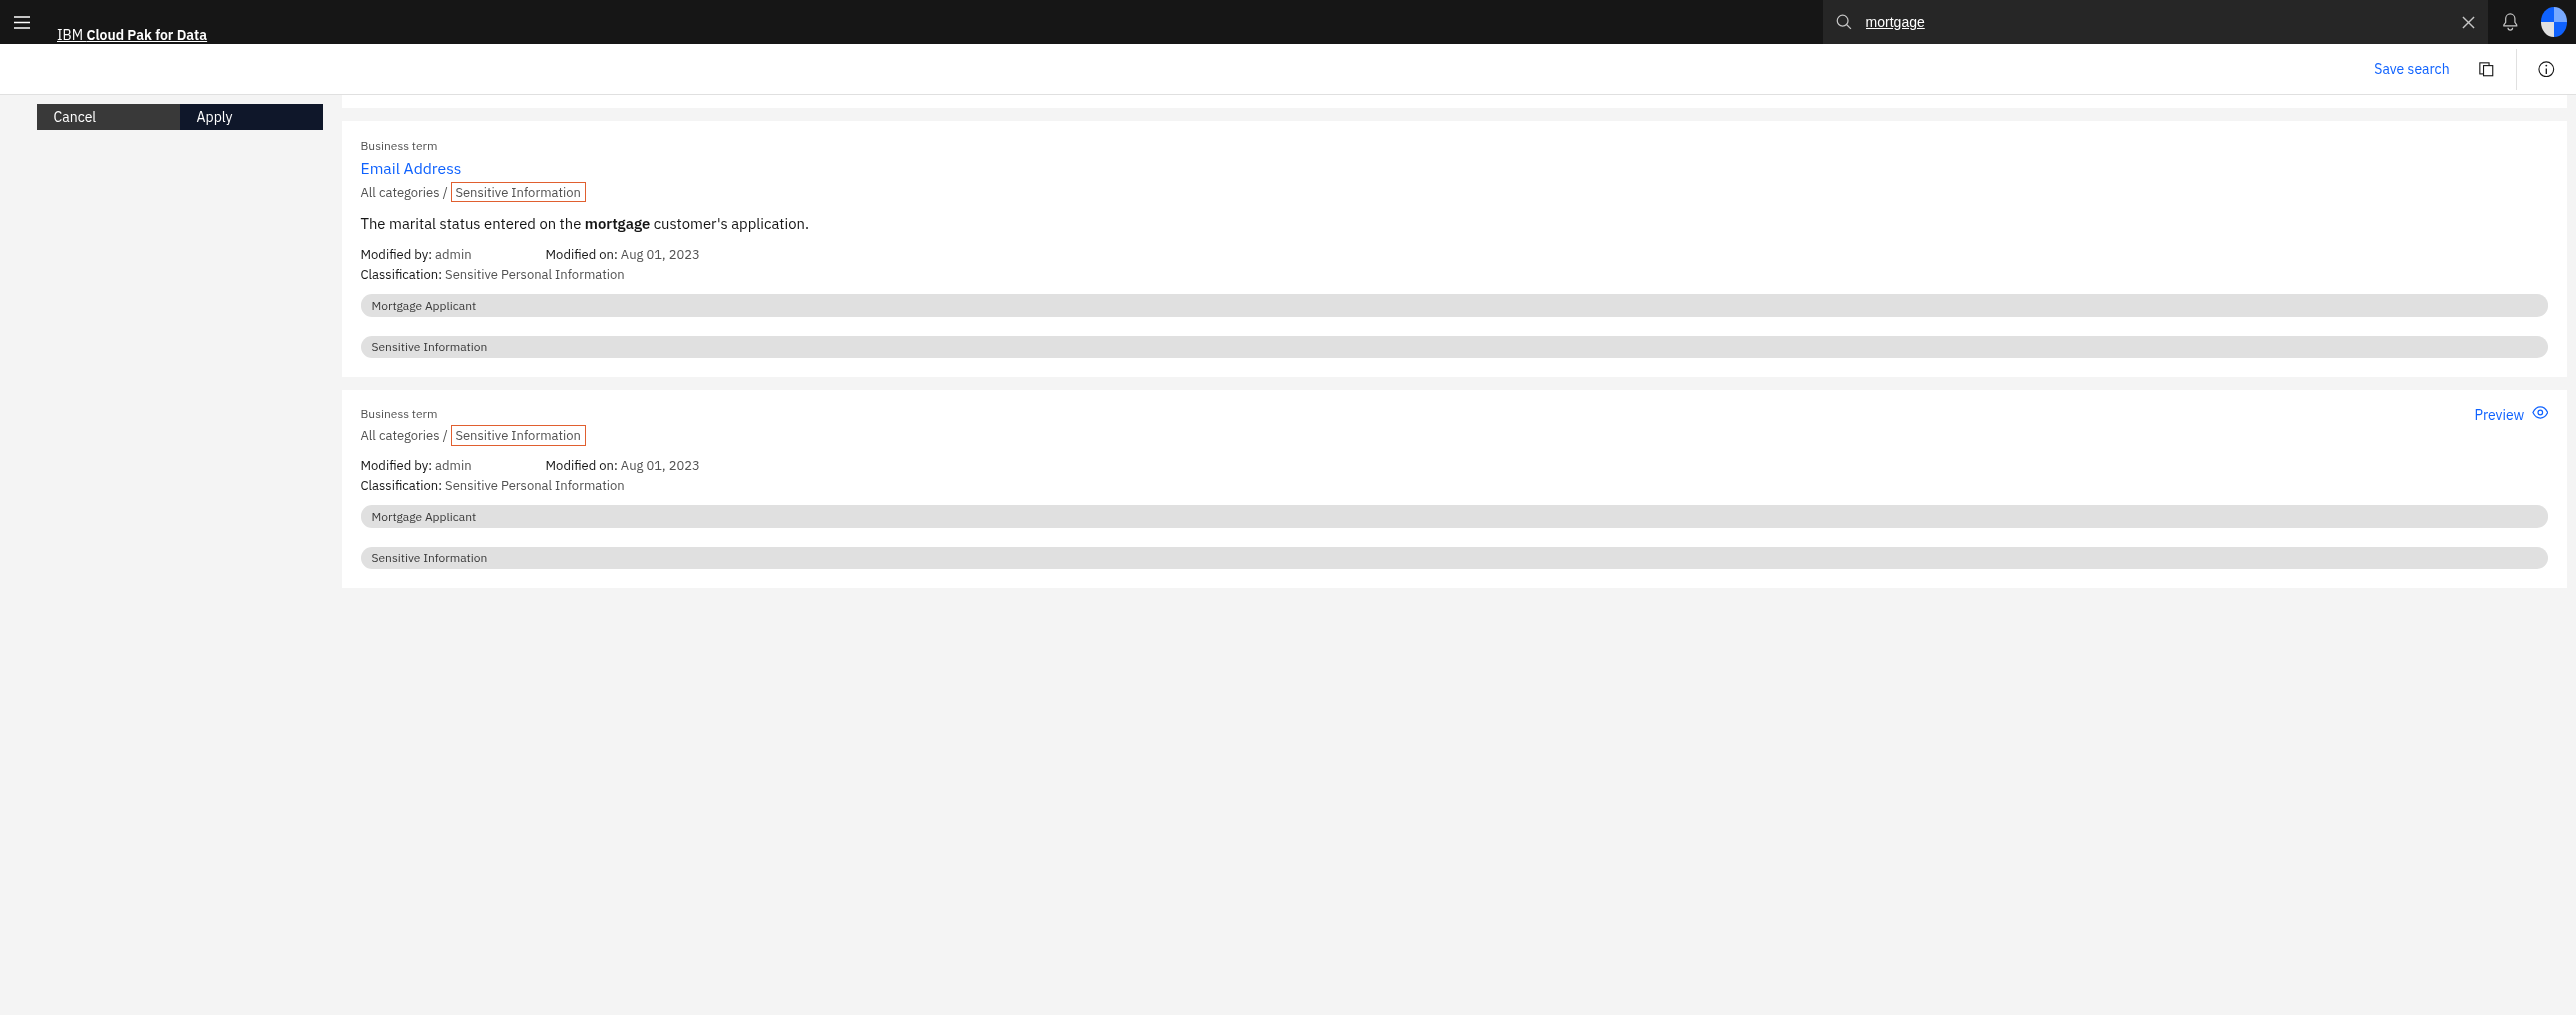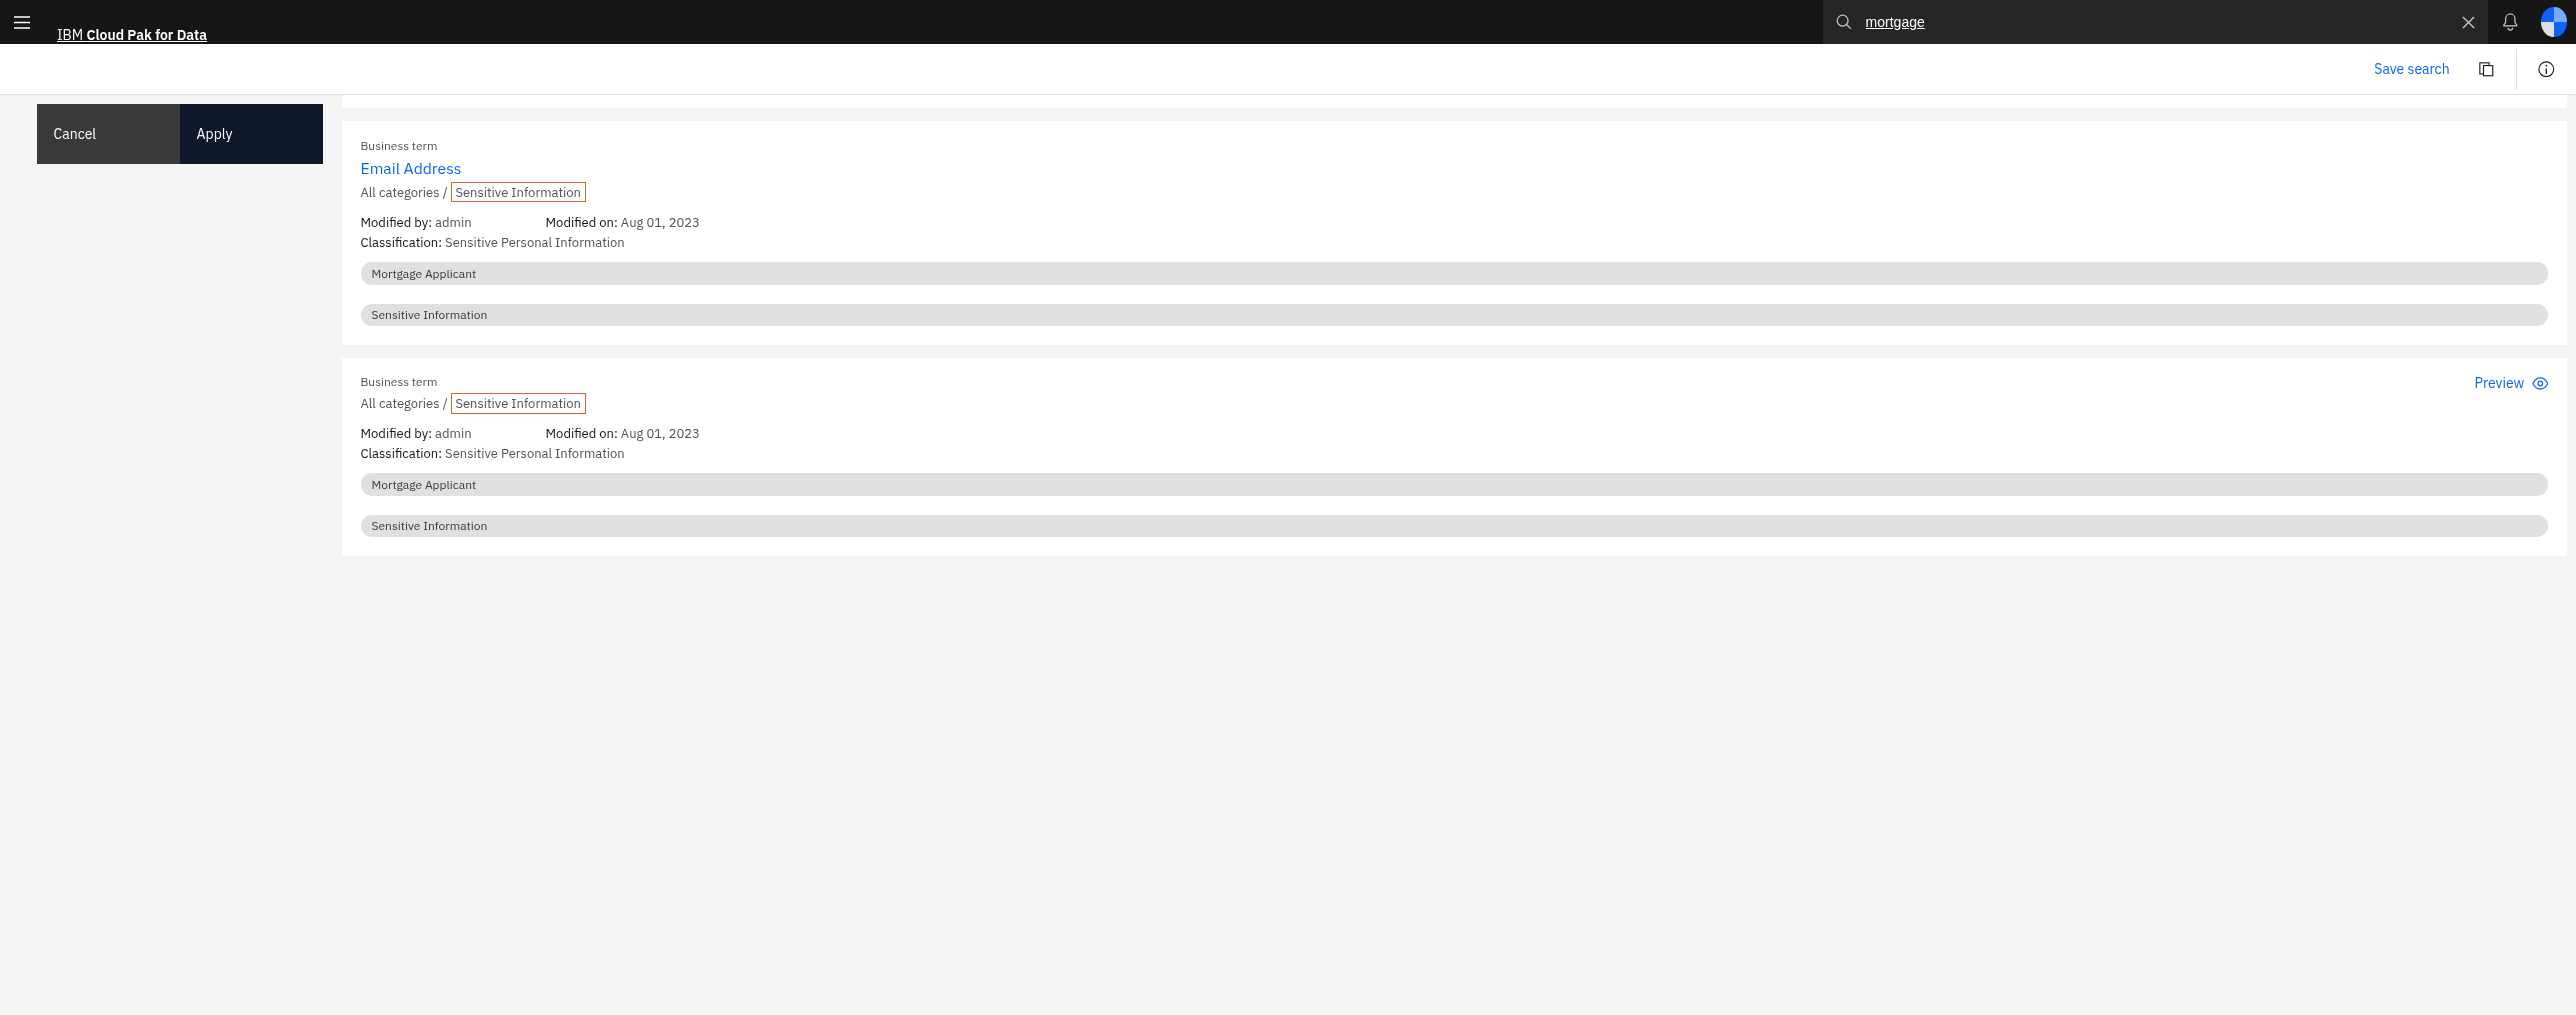--- a/index.html
+++ b/index.html
@@ -16,39 +16,39 @@
 .avatar-circle { width: 29.5px; height: 29.5px; border-radius: 50%; background: conic-gradient(#78a9ff 0 25%, #0f62fe 25% 50%, #e0e0e0 50% 75%, #0f62fe 75% 100%); margin: 0 9.2px; }
 
 .subbar { height: 51px; background: #fff; border-bottom: 0.9px solid #e0e0e0; display: flex; align-items: center; justify-content: flex-end; padding: 0 11px; gap: 11px; }
 .save-link { color: #0f62fe; font-size: 14px; cursor: pointer; padding: 0 7.4px; }
 .sub-icon { width: 37px; height: 37px; display: flex; align-items: center; justify-content: center; cursor: pointer; }
 .sub-divider { border-left: 0.9px solid #e0e0e0; height: 41px; }
 
 .main { display: flex; }
 .sidebar { width: 342px; padding: 9.2px 0 0 37px; }
 .btn-row { display: flex; width: 286px; }
-.btn { height: 60px; flex: 1; display: flex; align-items: center; padding: 0 16.6px; font-size: 14px; cursor: pointer; }
+.btn { height: 26px; flex: 1; display: flex; align-items: center; padding: 0 16.6px; font-size: 14px; cursor: pointer; }
 .btn-cancel { background: #393939; color: #fff; }
 .btn-apply { background: #0f172a; color: #fff; }
 
 .results { flex: 1; padding-right: 9.2px; }
 .ghost-card { background: #fff; height: 13px; margin-bottom: 13px; }
 .card { background: #fff; padding: 16.6px 18.5px 18.5px 18.5px; margin-bottom: 13px; position: relative; }
 .card-type { font-size: 12px; color: #525252; margin-bottom: 5.5px; }
 .card-title { color: #0f62fe; font-size: 15.7px; margin-bottom: 5.5px; cursor: pointer; }
 .breadcrumb { font-size: 13px; color: #525252; margin-bottom: 13px; }
 .breadcrumb-hl { border: 1.8px solid #e05f2f; padding: 0.9px 3.7px; }
 .card-desc { font-size: 14.8px; color: #161616; margin-bottom: 13px; }
 .card-desc b { font-weight: 600; }
 .meta-row { display: flex; gap: 74px; font-size: 13px; margin-bottom: 3.7px; }
 .meta-label { color: #161616; font-weight: 400; }
 .meta-val { color: #525252; }
 .tags { margin-top: 11px; display: flex; gap: 19px; flex-direction: column; }
 .tag { background: #e0e0e0; color: #393939; border-radius: 11px; padding: 3.7px 11px; font-size: 12px; }
-.preview { position: absolute; top: 16.6px; right: 18.5px; color: #0f62fe; display: flex; align-items: center; gap: 7.4px; font-size: 14px; cursor: pointer; }
+.preview { position: absolute; top: 16.6px; right: 18.5px; color: #0f62fe; display: flex; align-items: flex-start; gap: 7.4px; font-size: 14px; cursor: pointer; }
 
 svg { display: block; }
 </style>
 </head>
 <body>
 
 <div class="topbar">
   <div class="hamburger">
     <svg width="16.6" height="13" viewBox="0 0 18 14">
         <path stroke="#fff" stroke-width="1.5" d="M0 1h18M0 7h18M0 13h18"></path>
@@ -106,20 +106,23 @@
 
   <div class="results">
     <div class="ghost-card"></div>
 
     <div class="card">
       <div class="card-type">Business term</div>
       <div class="card-title">Email Address</div>
       <div class="breadcrumb">
         <span>All categories / </span><span class="breadcrumb-hl">Sensitive Information</span>
       </div>
+      <div class="card-desc">
+        <span>The marital status entered on the </span><b>mortgage</b><span> customer's application.</span>
+      </div>
       <div class="meta-row">
         <div><span class="meta-label">Modified by: </span><span class="meta-val">admin</span></div>
         <div><span class="meta-label">Modified on: </span><span class="meta-val">Aug 01, 2023</span></div>
       </div>
       <div class="meta-row">
         <div><span class="meta-label">Classification: </span><span class="meta-val">Sensitive Personal Information</span></div>
       </div>
       <div class="tags">
         <span class="tag">Mortgage Applicant</span>
         <span class="tag">Sensitive Information</span>

